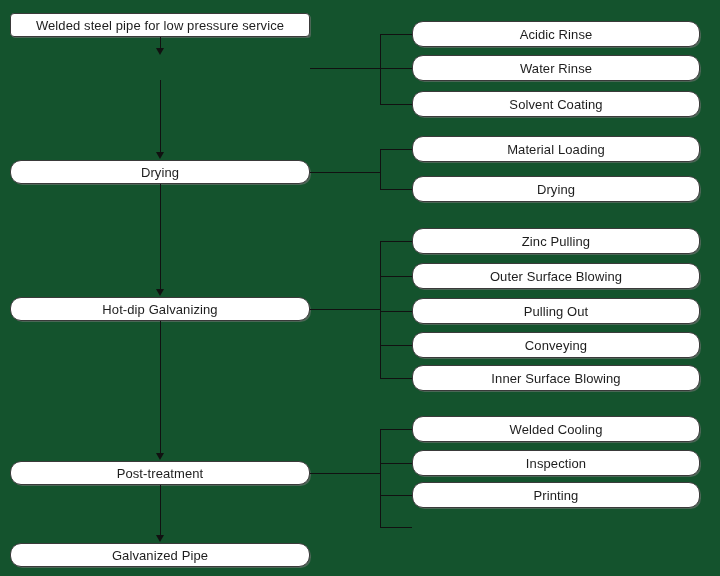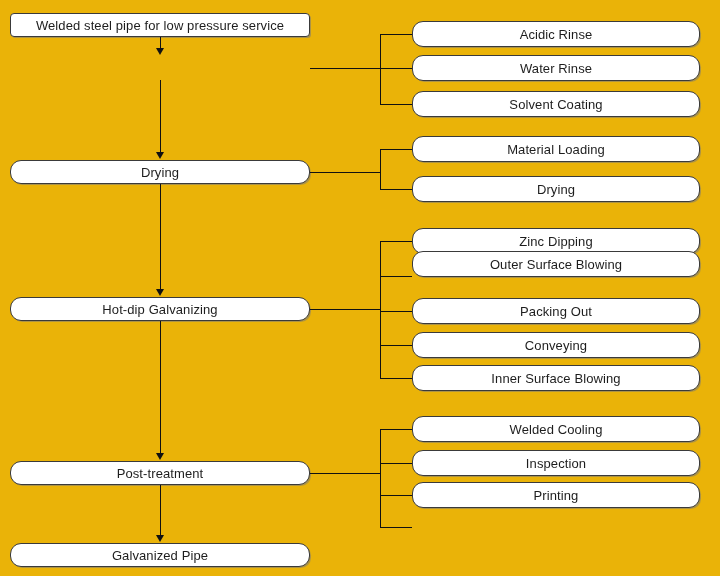--- a/index.html
+++ b/index.html
@@ -8,21 +8,21 @@
     background: #ffffff;
   }
   body {
     font-family: "Liberation Sans", sans-serif;
     -webkit-font-smoothing: antialiased;
   }
   #canvas {
     position: relative;
     width: 720px;
     height: 576px;
-    background: #eab308;
+    background: #14532d;
     overflow: hidden;
   }
   
   .node {
     position: absolute;
     box-sizing: border-box;
     background: #ffffff;
     border: 1px solid #3a3a3a;
     border-radius: 11px;
     display: flex;
@@ -122,23 +122,23 @@
   <div class="bracket-stub" style="left:380px; top:104px; width:32px"></div>
 
   <div class="node sub" style="top:136px">Material Loading</div>
   <div class="node sub" style="top:176px">Drying</div>
 
   <div class="trunk" style="left:310px; top:172px; width:70px"></div>
   <div class="bracket-spine" style="left:380px; top:149px; height:40px"></div>
   <div class="bracket-stub" style="left:380px; top:149px; width:32px"></div>
   <div class="bracket-stub" style="left:380px; top:189px; width:32px"></div>
 
-  <div class="node sub" style="top:228px">Zinc Dipping</div>
-  <div class="node sub" style="top:251px">Outer Surface Blowing</div>
-  <div class="node sub" style="top:298px">Packing Out</div>
+  <div class="node sub" style="top:228px">Zinc Pulling</div>
+  <div class="node sub" style="top:263px">Outer Surface Blowing</div>
+  <div class="node sub" style="top:298px">Pulling Out</div>
   <div class="node sub" style="top:332px">Conveying</div>
   <div class="node sub" style="top:365px">Inner Surface Blowing</div>
 
   <div class="trunk" style="left:310px; top:309px; width:70px"></div>
   <div class="bracket-spine" style="left:380px; top:241px; height:137px"></div>
   <div class="bracket-stub" style="left:380px; top:241px; width:32px"></div>
   <div class="bracket-stub" style="left:380px; top:276px; width:32px"></div>
   <div class="bracket-stub" style="left:380px; top:311px; width:32px"></div>
   <div class="bracket-stub" style="left:380px; top:345px; width:32px"></div>
   <div class="bracket-stub" style="left:380px; top:378px; width:32px"></div>

